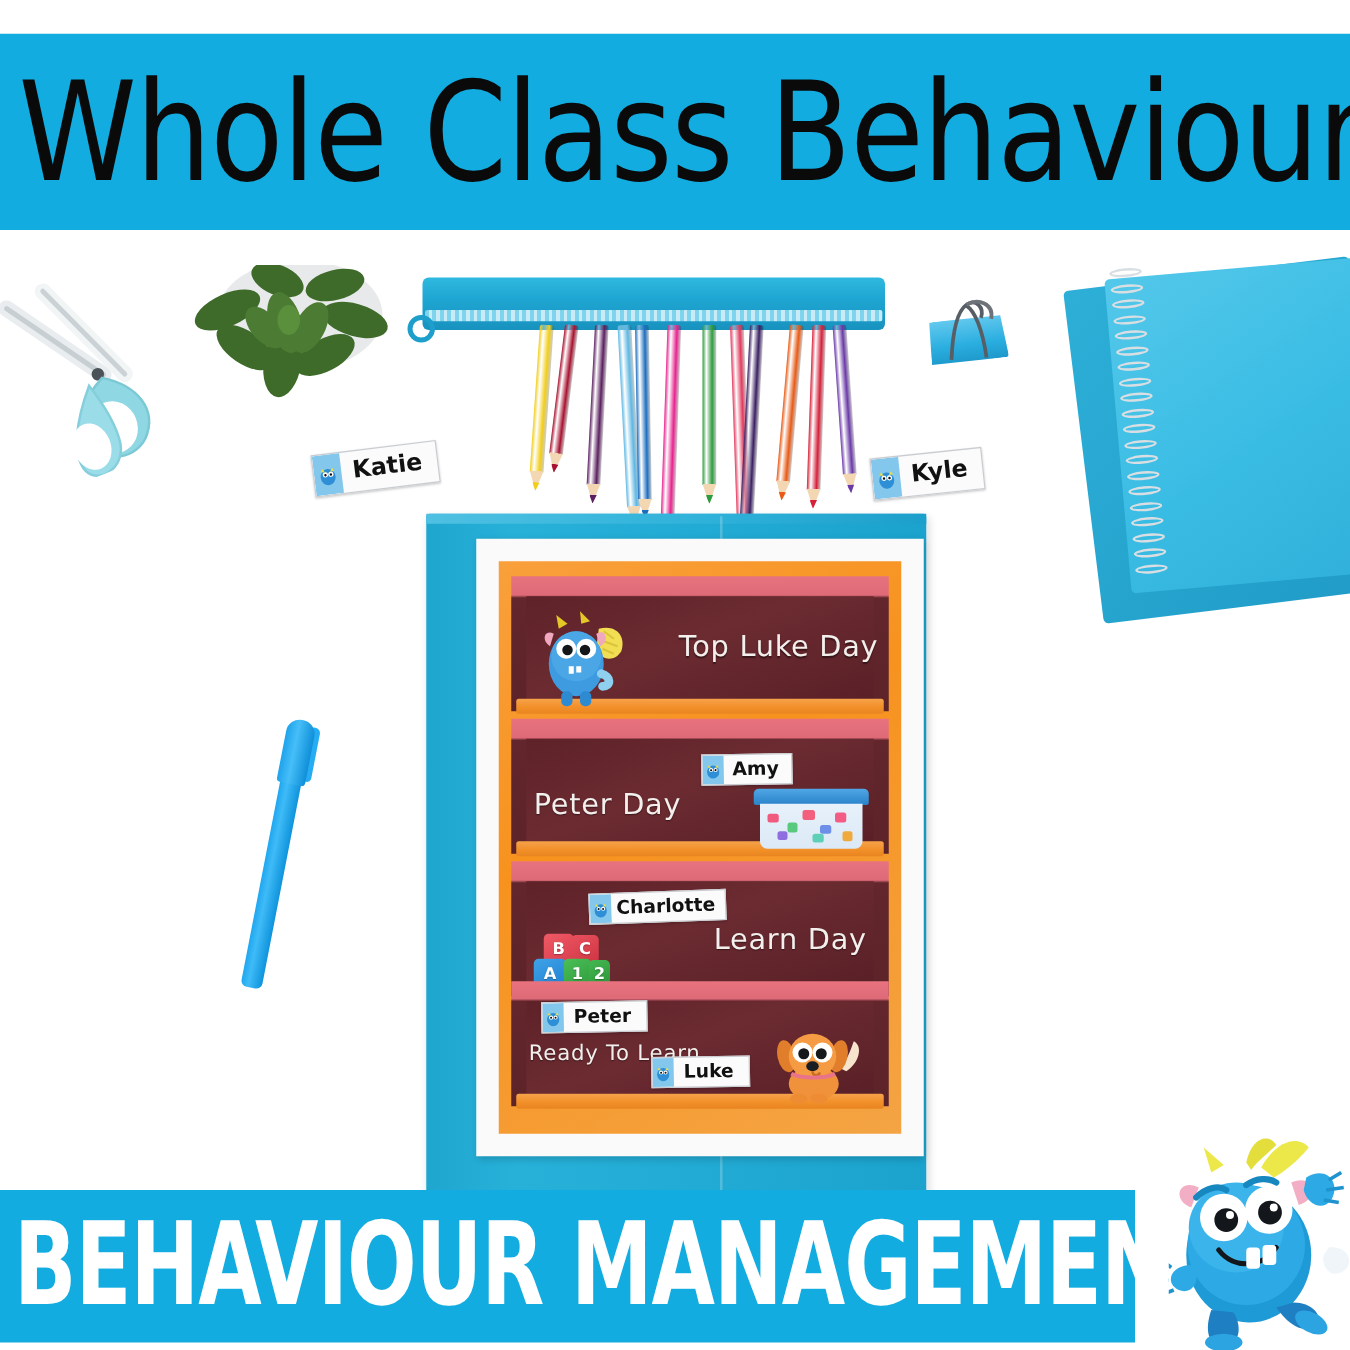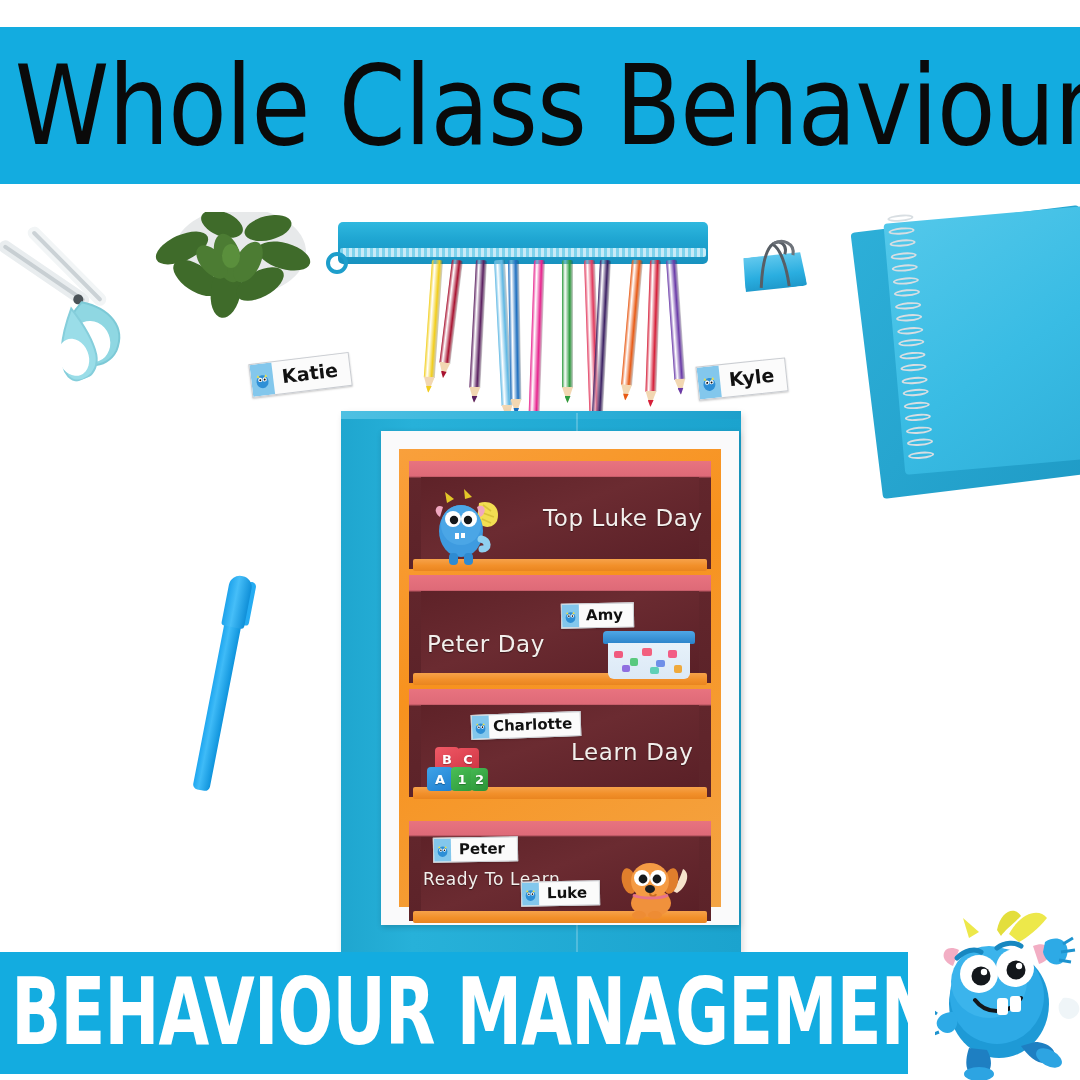--- a/index.html
+++ b/index.html
@@ -463,21 +463,21 @@
                background:linear-gradient(150deg,#E9505D 0%,#CE3443 100%); font-size:13px;">C</div>
           <div class="block" style="left:0; top:20px; width:26px; height:24px;
                background:linear-gradient(150deg,#3FA3E8 0%,#1E7FD0 100%); font-size:13px;">A</div>
           <div class="block" style="left:24px; top:20px; width:22px; height:24px;
                background:linear-gradient(150deg,#4BBF57 0%,#2E9A3B 100%); font-size:13px;">1</div>
           <div class="block" style="left:44px; top:21px; width:17px; height:23px;
                background:linear-gradient(150deg,#45B852 0%,#2A9236 100%); font-size:13px;">2</div>
         </div>
       </div>
 
-      <div class="shelf" style="top:372px; width:302px; height:100px;">
+      <div class="shelf" style="top:336px; width:302px; height:100px;">
         <div class="shelf-inner"></div>
         <div class="shelf-lip"></div>
         <div class="tag" style="position:absolute; left:24px; top:16px; transform:rotate(-1deg);">
           <div class="tag-icon" style="width:17px;">
             <svg width="13" height="15" viewBox="0 0 16 18">
               <ellipse cx="8" cy="11" rx="6" ry="6.5" fill="#2E8FD6"></ellipse>
               <circle cx="6" cy="9" r="2" fill="#fff"></circle>
                 <circle cx="10.4" cy="9" r="2" fill="#fff"></circle>
               <circle cx="6" cy="9.2" r="1" fill="#111"></circle>
                 <circle cx="10.4" cy="9.2" r="1" fill="#111"></circle>

